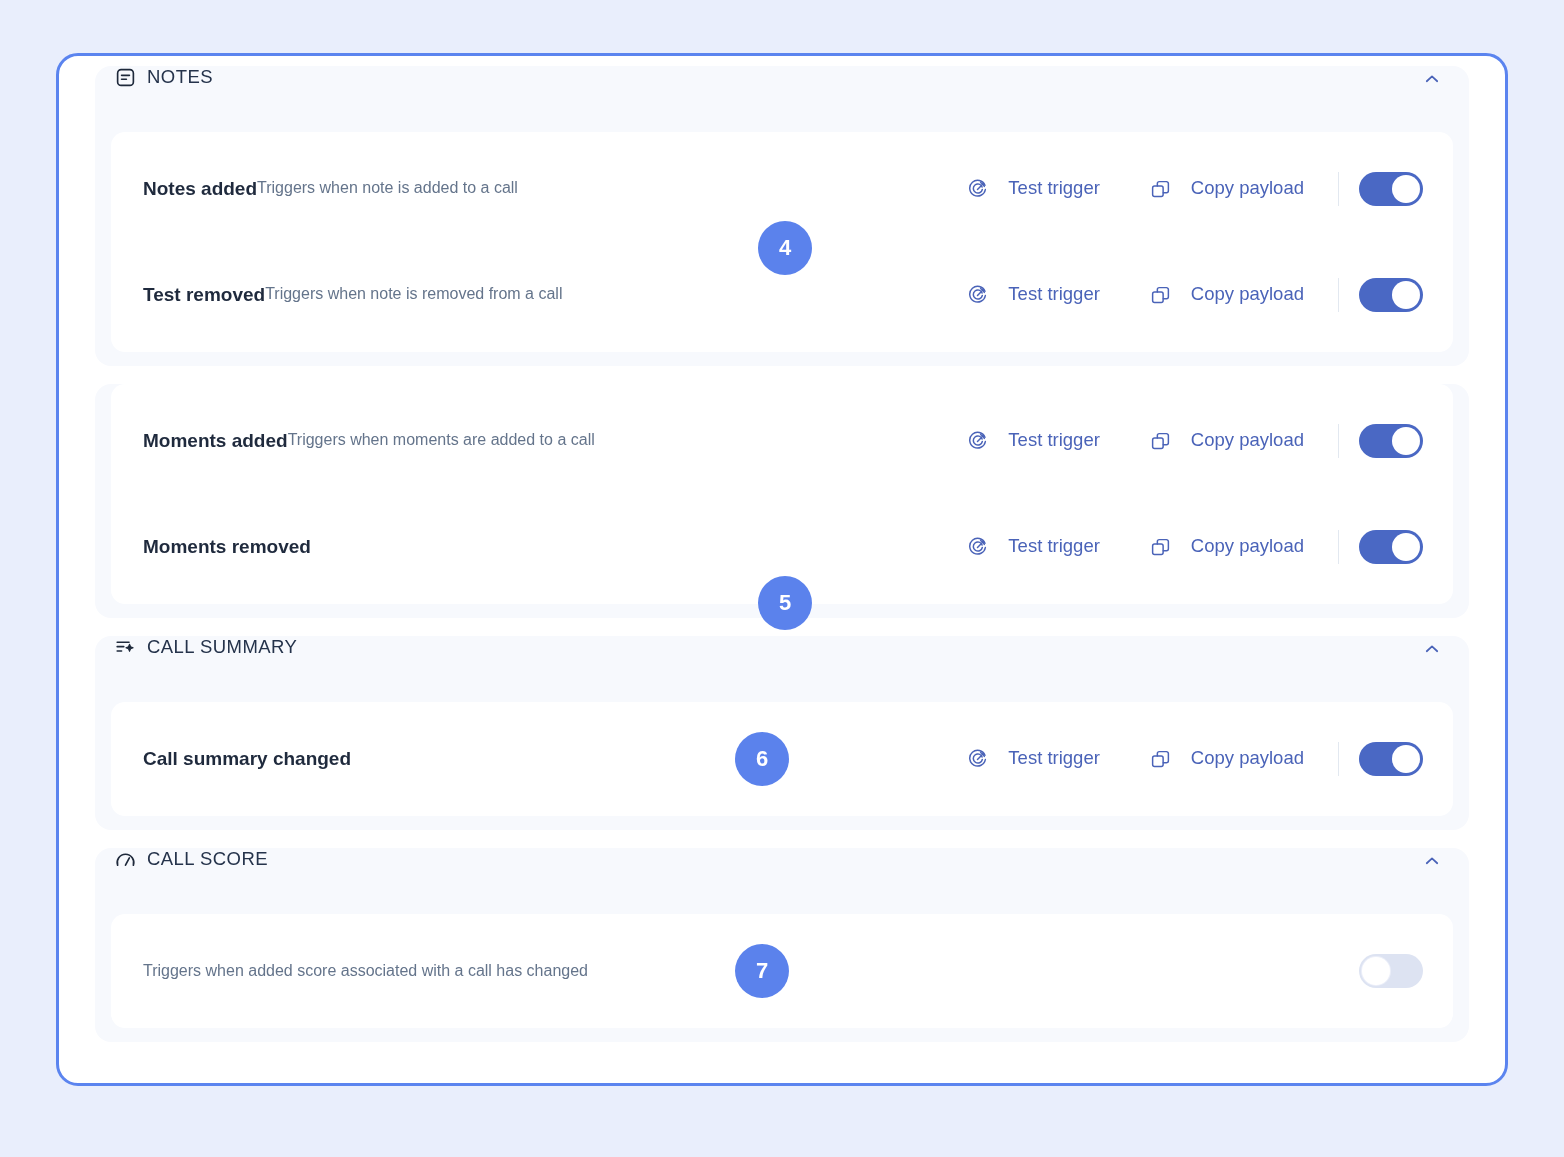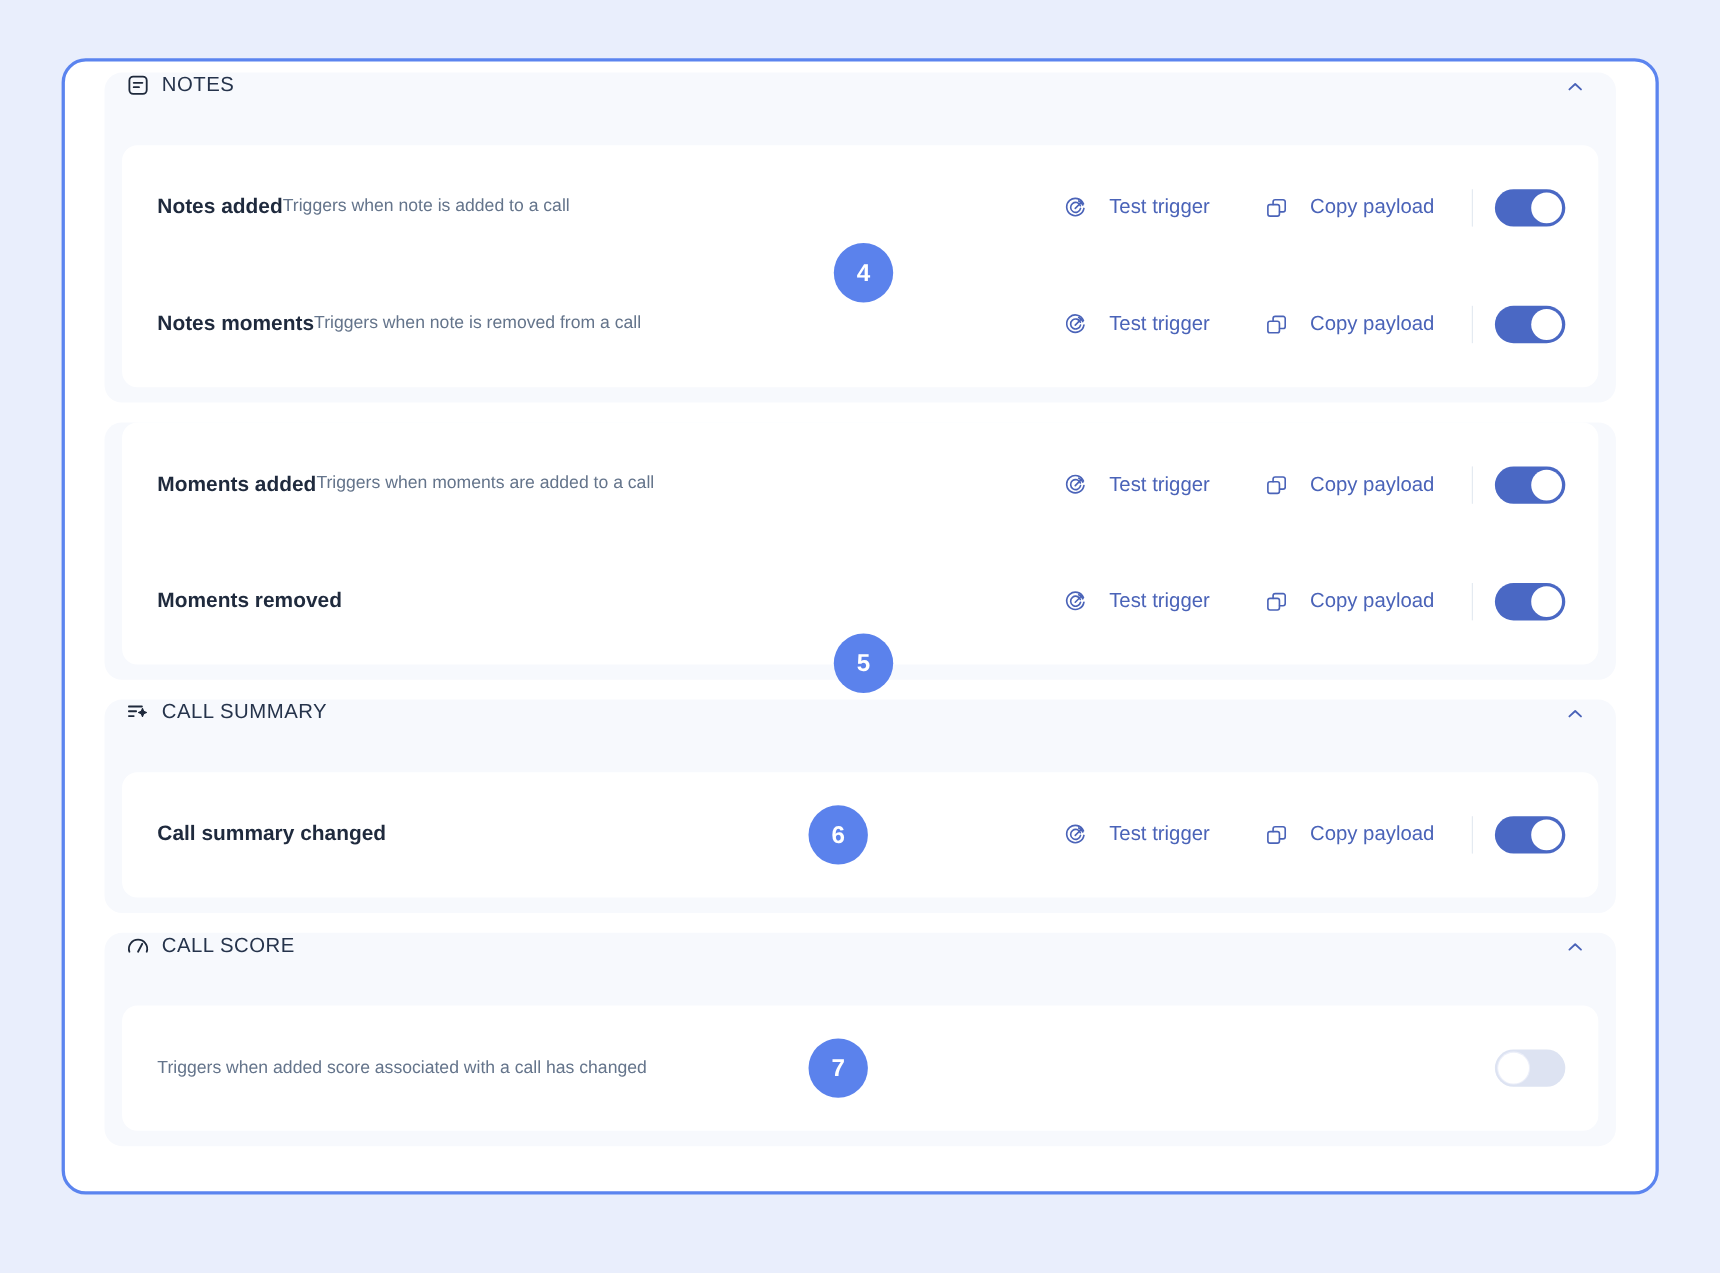--- a/index.html
+++ b/index.html
@@ -269,21 +269,21 @@
             </button>
             <span class="divider"></span>
             <button class="toggle on">
                 <span class="knob"></span>
               </button>
           </div>
         </div>
 
         <div class="row">
           <div class="row-texts">
-            <div class="row-title">Notes moments</div>
+            <div class="row-title">Test removed</div>
             <div class="row-desc">Triggers when note is removed from a call</div>
           </div>
           <div class="row-mid"></div>
           <div class="row-actions">
             <button class="action-btn">
               <span>
                 <svg viewBox="0 0 24 24" fill="none" stroke="currentColor" stroke-width="1.7" stroke-linecap="round" stroke-linejoin="round">
                   <path d="M20.5 7.2A9 9 0 1 0 21 12"></path>
                   <path d="M17.3 9.1A5.2 5.2 0 1 0 17.5 12"></path>
                   <path d="M12 12l6.2-6.2"></path>

